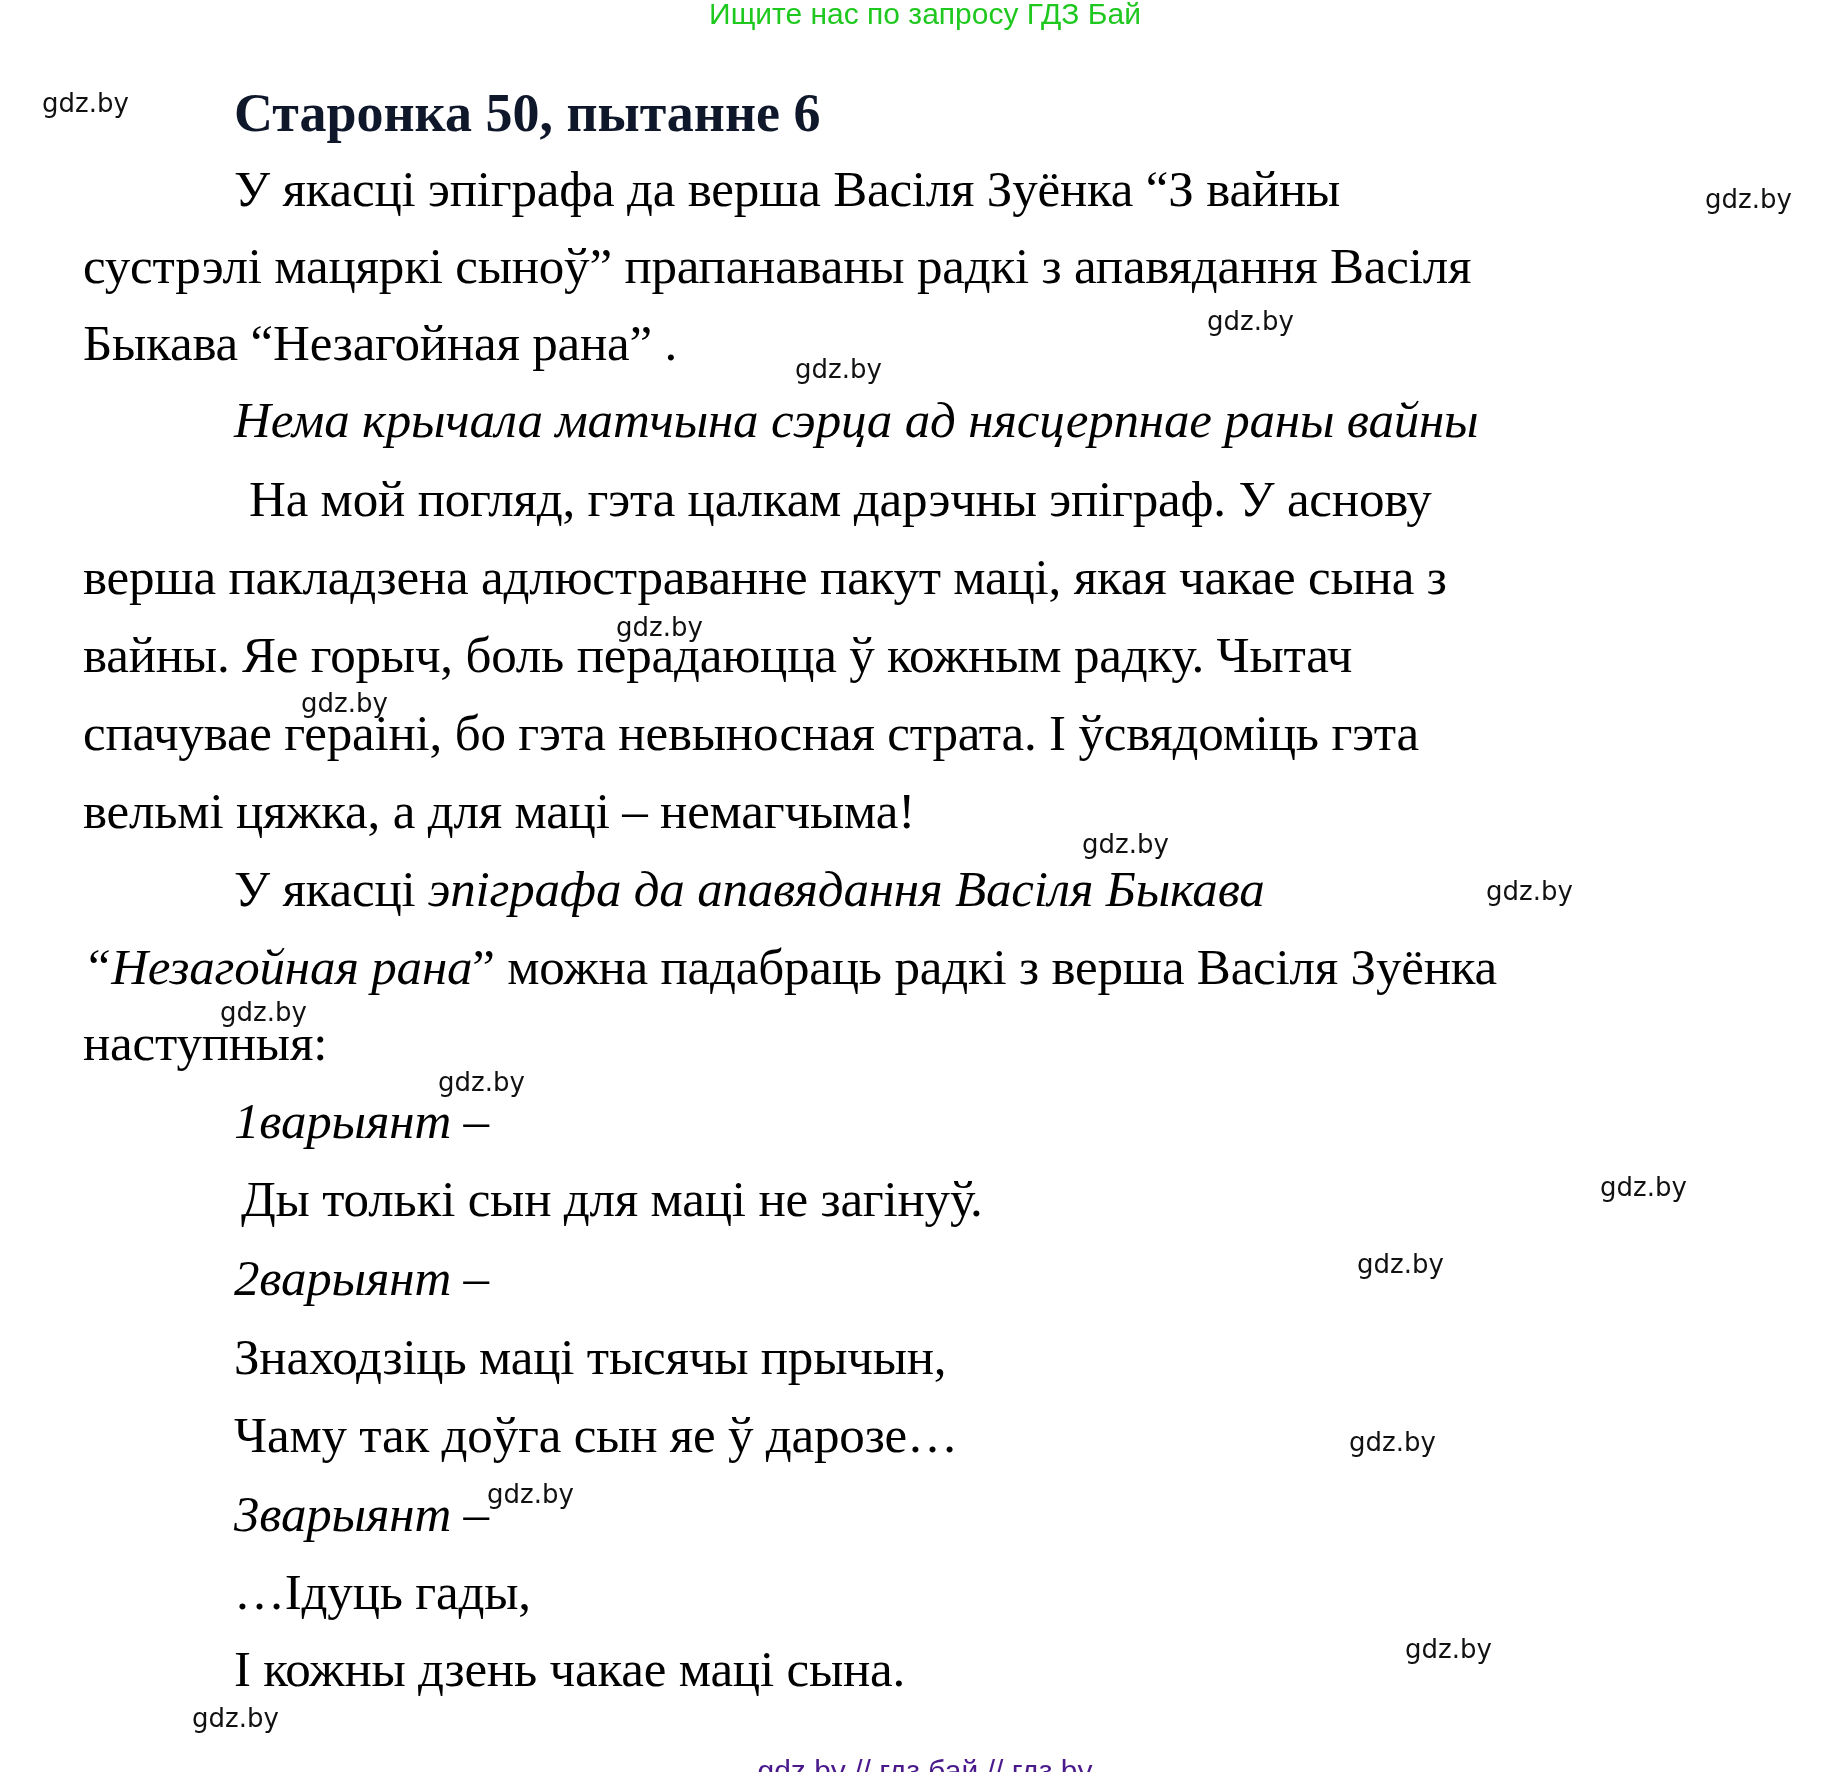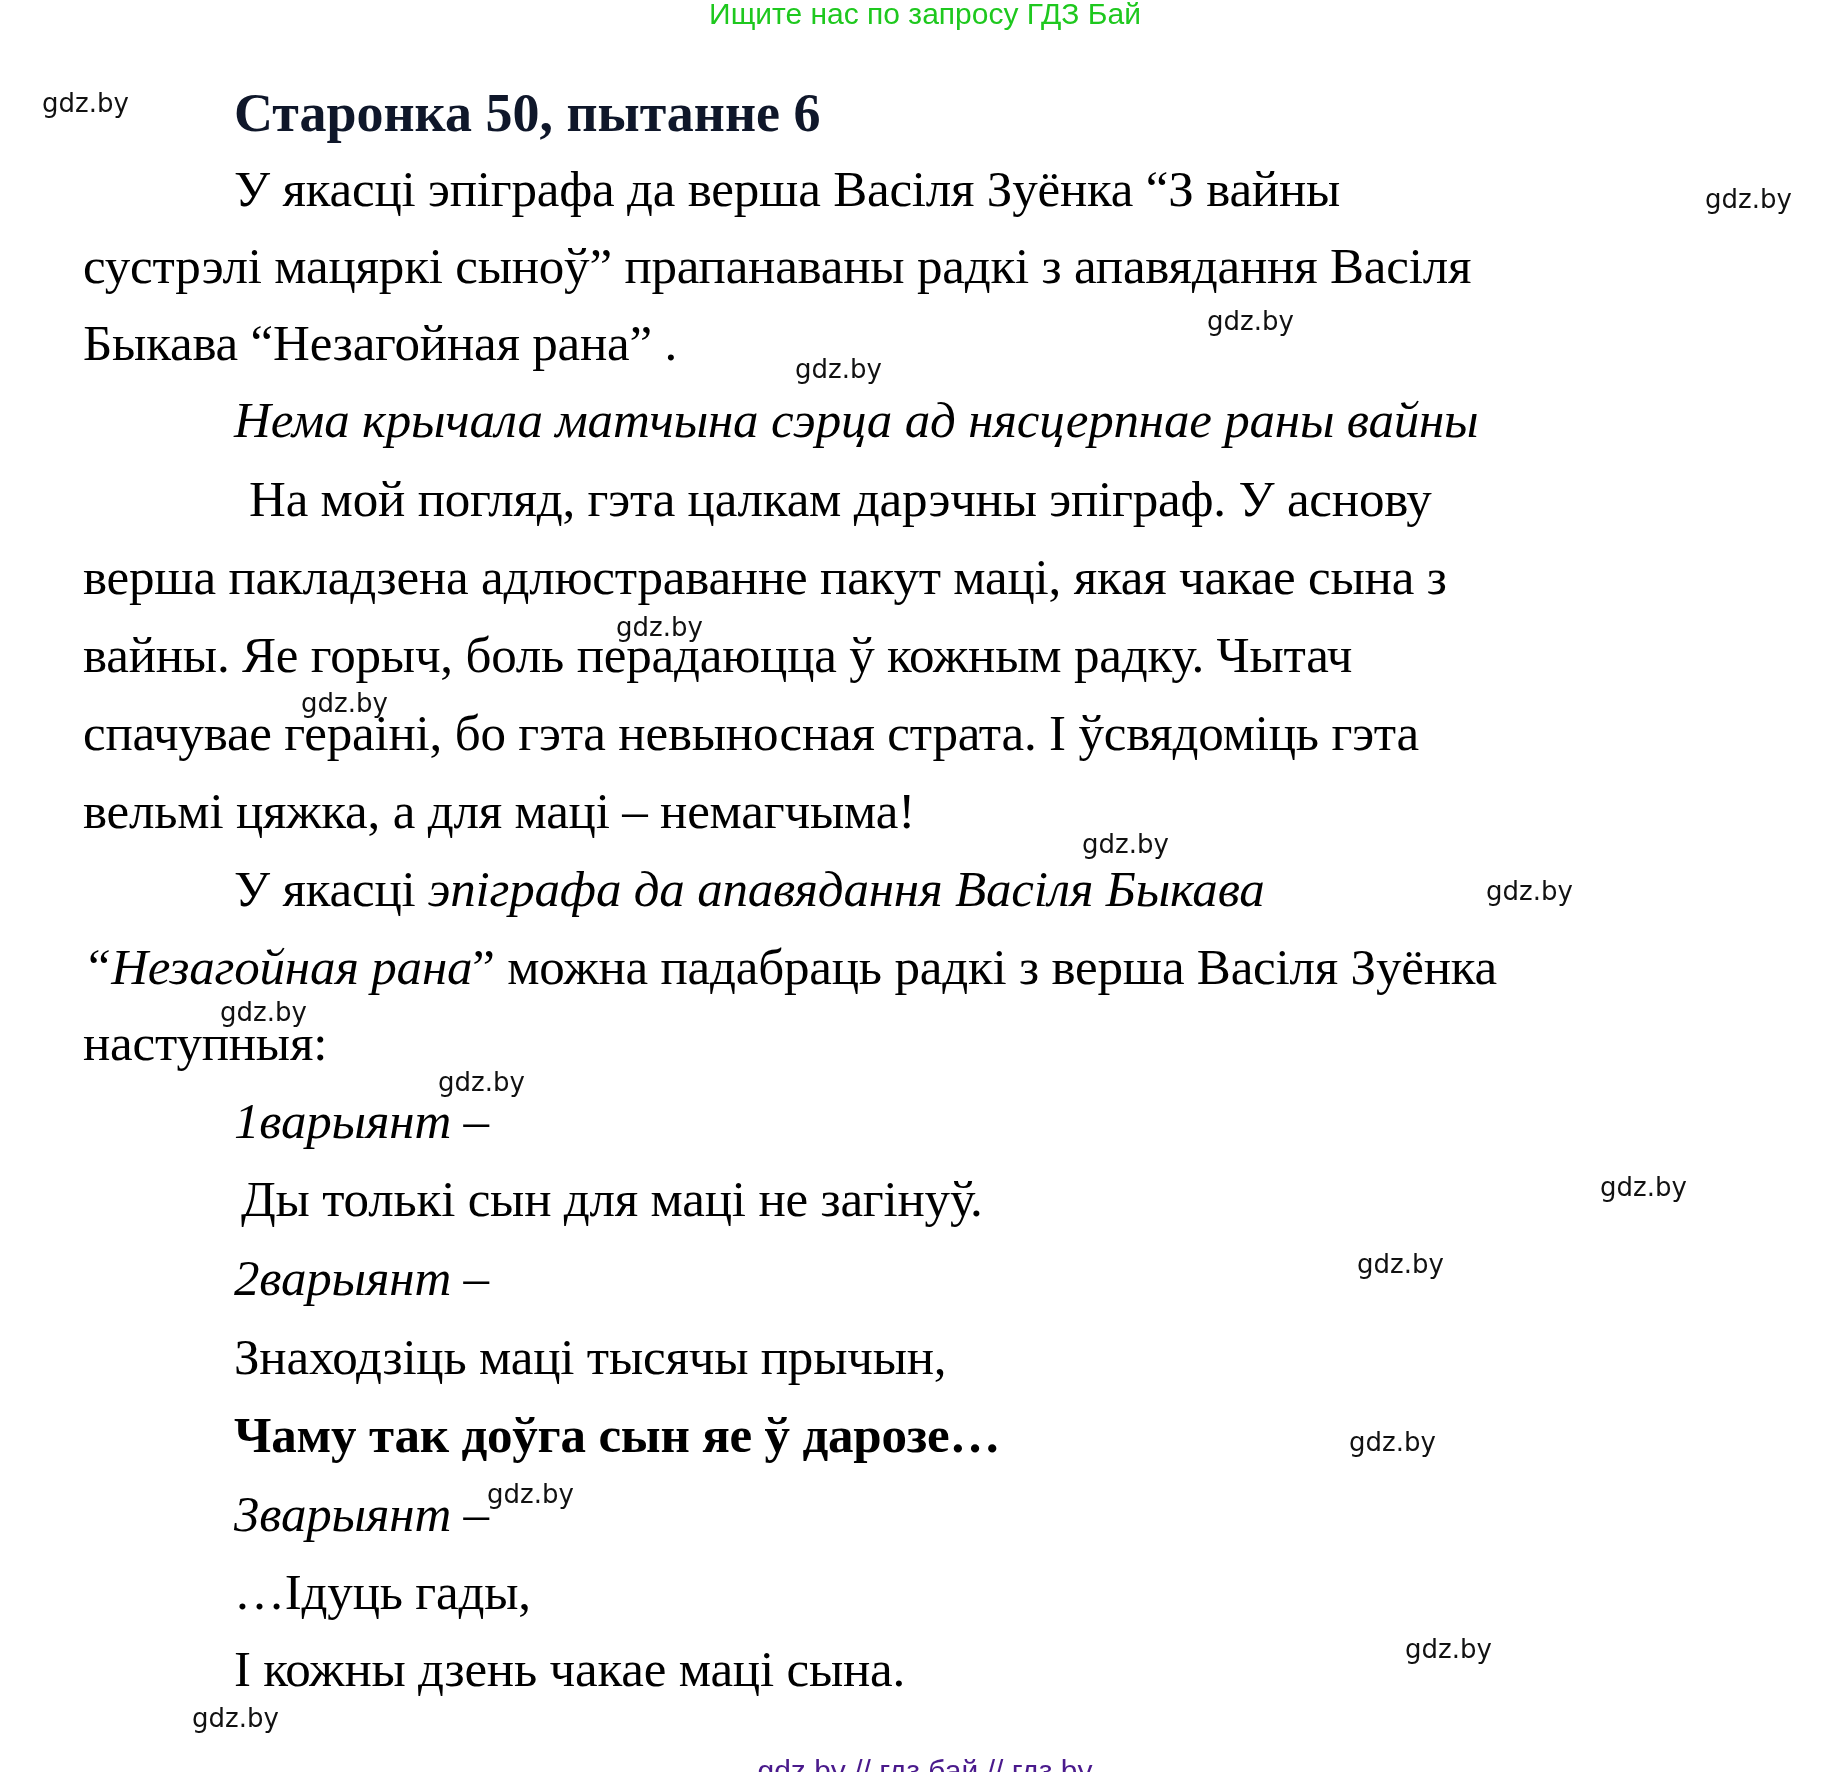--- a/index.html
+++ b/index.html
@@ -37,21 +37,21 @@
 <div class="abs line" style="left:83px; top:938px;">
   <span class="it">“Незагойная рана</span><span>” можна падабраць радкі з верша Васіля Зуёнка</span>
 </div>
 <div class="abs line" style="left:83px; top:1014px;">наступныя:</div>
 
 <div class="abs line it" style="left:234px; top:1092px;">1варыянт –</div>
 <div class="abs line" style="left:234px; top:1170px;margin-left:7px;">Ды толькі сын для маці не загінуў.</div>
 
 <div class="abs line it" style="left:234px; top:1249px;">2варыянт –</div>
 <div class="abs line" style="left:234px; top:1328px;">Знаходзіць маці тысячы прычын,</div>
-<div class="abs line" style="left:234px; top:1406px;font-weight:bold;">Чаму так доўга сын яе ў дарозе…</div>
+<div class="abs line" style="left:234px; top:1406px;">Чаму так доўга сын яе ў дарозе…</div>
 
 <div class="abs line it" style="left:234px; top:1485px;">3варыянт –</div>
 <div class="abs line" style="left:234px; top:1563px;">…Ідуць гады,</div>
 <div class="abs line" style="left:234px; top:1640px;">І кожны дзень чакае маці сына.</div>
 
 <div class="abs wm" style="left:42px; top:88px;">gdz.by</div>
 <div class="abs wm" style="left:1705px; top:184px;">gdz.by</div>
 <div class="abs wm" style="left:1207px; top:306px;">gdz.by</div>
 <div class="abs wm" style="left:795px; top:354px;">gdz.by</div>
 <div class="abs wm" style="left:616px; top:612px;">gdz.by</div>

